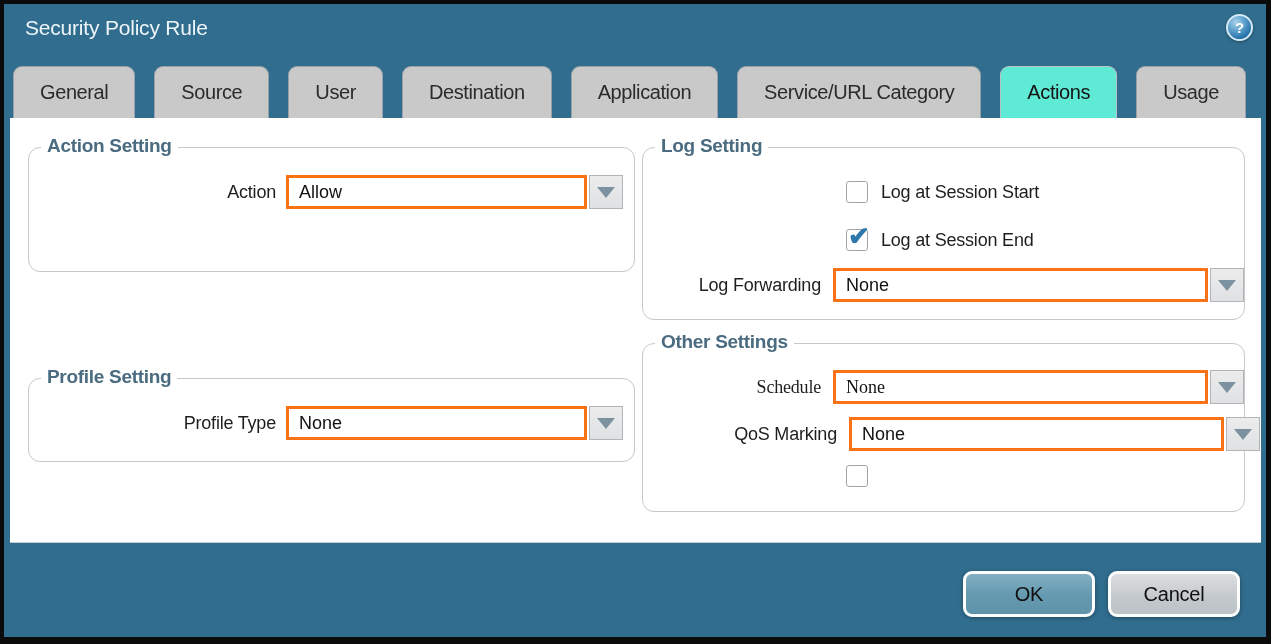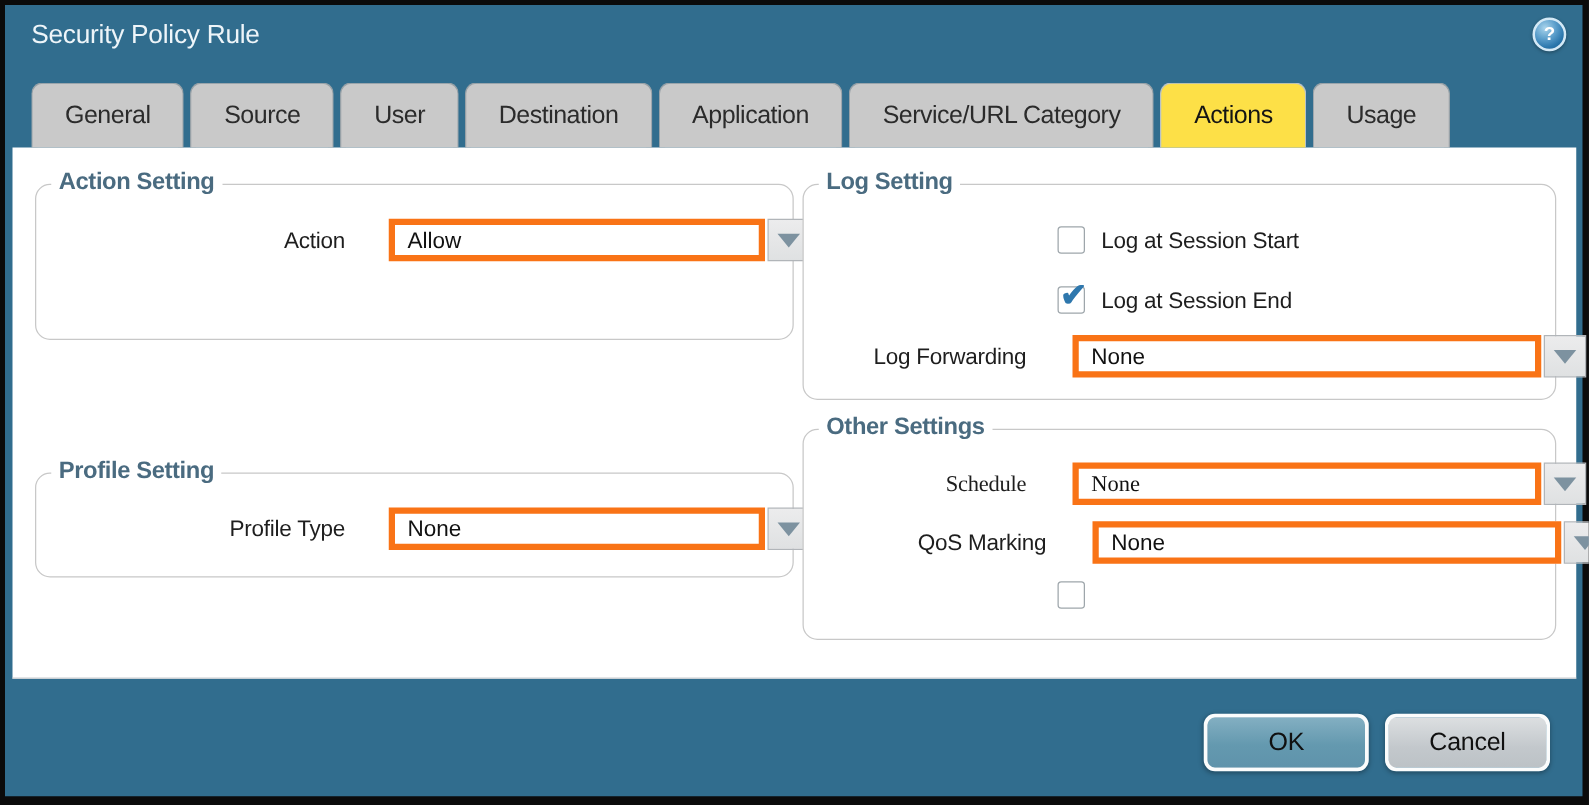--- a/index.html
+++ b/index.html
@@ -8,45 +8,45 @@
   .dialog-bg{position:absolute;left:4px;top:4px;width:1262px;height:633px;background:#316d8e;}
 
   
   .title{position:absolute;left:25px;top:16px;font-size:21px;color:#eef5f9;letter-spacing:-0.2px;}
   .help{position:absolute;left:1226px;top:14px;width:27px;height:27px;border-radius:50%;
         background:radial-gradient(circle at 35% 28%,#a9d4ec 0%,#5b9ecb 40%,#2a76ac 70%,#1b5d92 100%);
         border:2px solid #d4e9f6;box-sizing:border-box;display:flex;align-items:center;justify-content:center;
         color:#fff;font-weight:bold;font-size:15px;box-shadow:0 1px 3px rgba(0,0,0,.35);cursor:pointer;}
 
   
-  .tabbar{position:absolute;left:25px;top:66px;display:flex;gap:5px;height:42px;z-index:2;}
+  .tabbar{position:absolute;left:13px;top:66px;display:flex;gap:19px;height:42px;z-index:2;}
   .tab{height:52px;display:flex;align-items:center;padding:0 26px;background:#c9c9c9;
        border:1px solid #97a1a7;border-bottom:none;border-radius:9px 9px 0 0;
        font-size:20px;color:#2b2b2b;letter-spacing:-0.4px;cursor:pointer;box-sizing:border-box;}
-  .tab.active{background:#fde047;border-color:#b9c2c7;color:#141414;}
+  .tab.active{background:#5eead4;border-color:#b9c2c7;color:#141414;}
 
   
   .panel{position:absolute;left:10px;top:118px;width:1251px;height:425px;background:#ffffff;border-bottom:1px solid #c7ccd0;box-sizing:border-box;}
 
   
   .group{position:absolute;border:1px solid #c8c8c8;border-radius:12px;background:#fff;}
   .legend{position:absolute;top:-13px;left:12px;background:#fff;padding:0 6px;
           font-weight:bold;font-size:19px;color:#4a6b80;letter-spacing:-0.3px;white-space:nowrap;}
   .fs-action{left:18px;top:29px;width:605px;height:123px;}
   .fs-log{left:632px;top:29px;width:601px;height:171px;}
   .fs-profile{left:18px;top:260px;width:605px;height:82px;}
   .fs-other{left:632px;top:225px;width:601px;height:167px;}
 
   .row{position:absolute;display:flex;align-items:center;}
   .lbl{text-align:right;font-size:18px;color:#1e1e1e;letter-spacing:-0.2px;box-sizing:border-box;white-space:nowrap;}
   .lbl.w-l{width:257px;padding-right:10px;}
   .lbl.w-r{width:190px;padding-right:12px;}
 
-  .field{height:34px;background:#fff;border:5px solid #f97316;box-sizing:border-box;
-         display:flex;align-items:center;padding-left:10px;font-size:18px;color:#111;cursor:pointer;margin-left:25px;}
+  .field{height:34px;background:#fff;border:3px solid #f97316;box-sizing:border-box;
+         display:flex;align-items:center;padding-left:10px;font-size:18px;color:#111;cursor:pointer;}
   .field.w-l{width:301px;}
   .field.w-r{width:375px;}
   .dd-btn{width:34px;height:34px;margin-left:2px;background:linear-gradient(180deg,#ececed,#dfe1e2);
           border:1px solid #b1b5b9;box-sizing:border-box;display:flex;align-items:center;justify-content:center;cursor:pointer;}
   .dd-arrow{width:0;height:0;border-left:9px solid transparent;border-right:9px solid transparent;border-top:11px solid #7d92a0;}
 
   .cb{width:22px;height:22px;background:#fff;border:1px solid #9ea6ab;border-radius:3px;box-sizing:border-box;
       position:relative;flex:0 0 auto;cursor:pointer;}
   .cb .check{position:absolute;left:1px;top:-7px;font-size:26px;font-weight:bold;color:#2e77ad;line-height:1;}
   .cb.disabled{border-color:#c7cbcd;cursor:default;}

